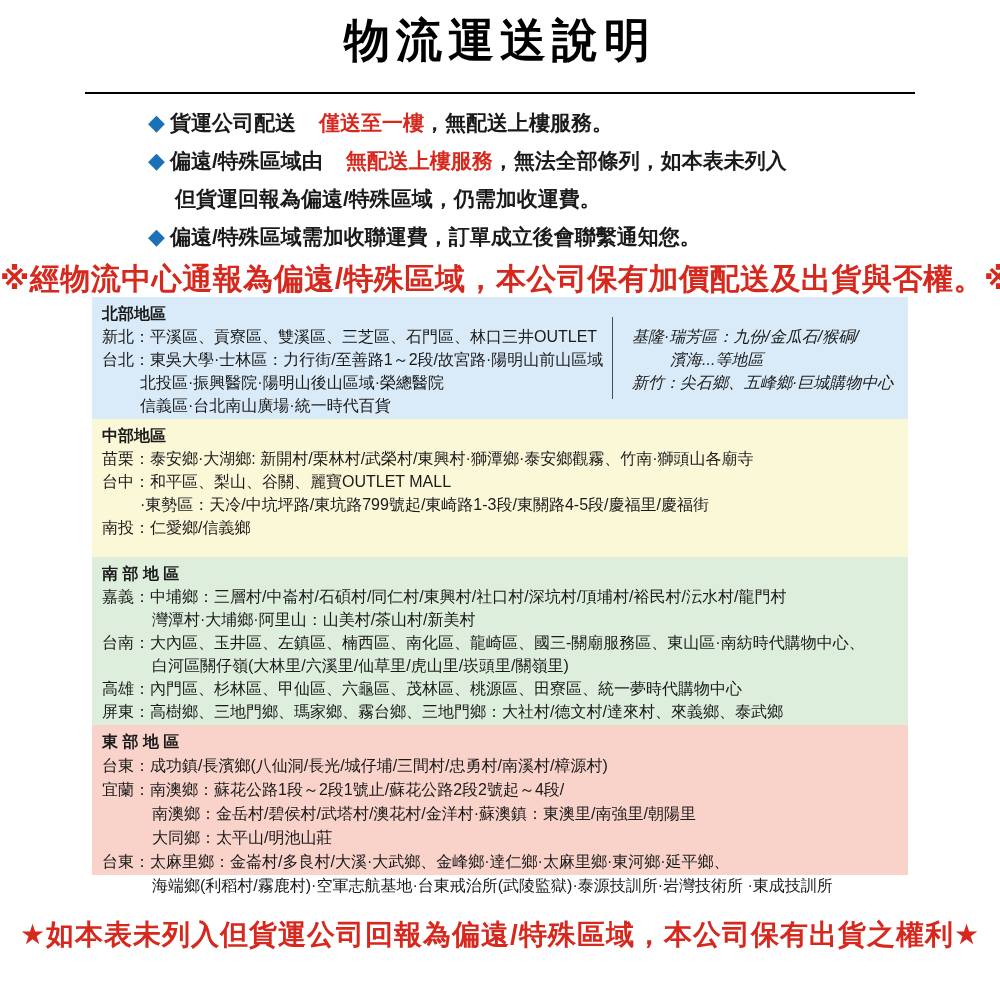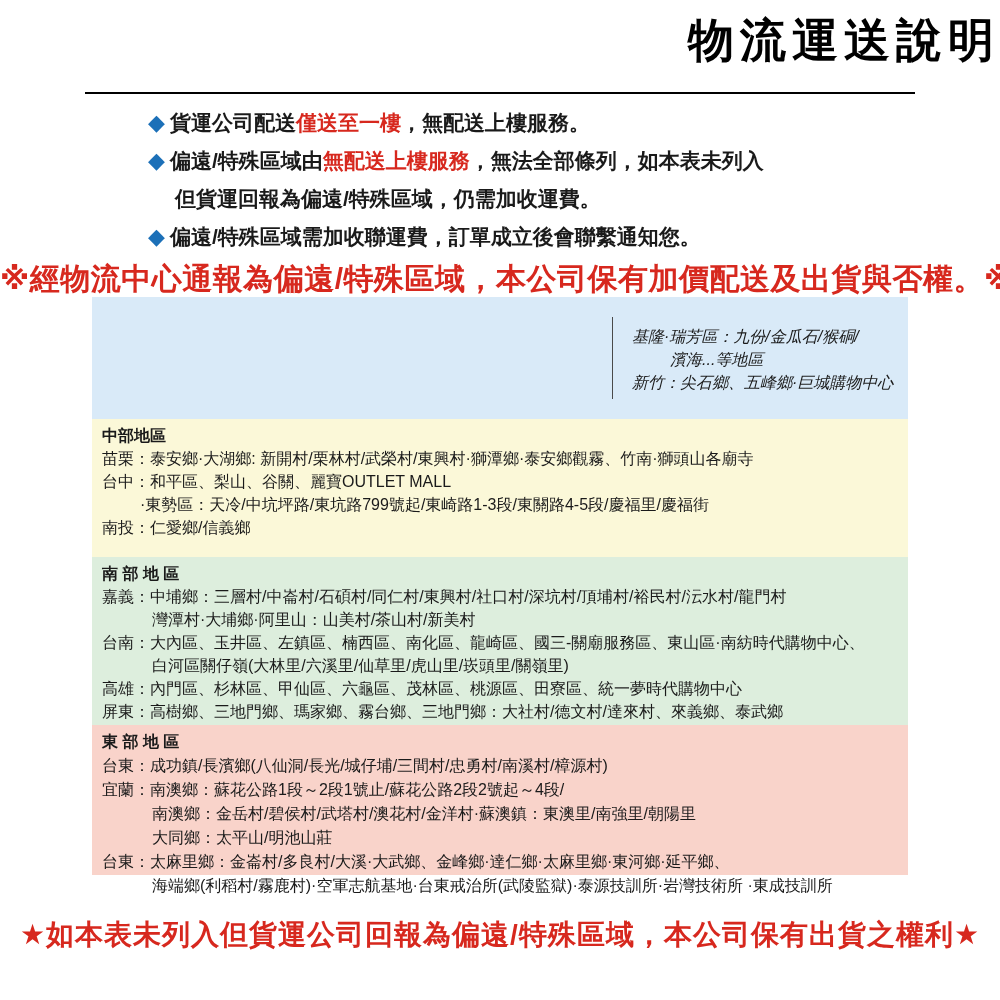--- a/index.html
+++ b/index.html
@@ -1,39 +1,39 @@
 <!DOCTYPE html>
 <html style="--red: #d7281e; --diamond-blue: #1c70b8; --north-bg: #d9eaf8; --central-bg: #fbf8d8; --south-bg: #ddeedd; --east-bg: #f9d3ca;"><head>
 <meta charset="utf-8">
 <style>
   html,body{margin:0;padding:0;background:#fff;}
   .page{
     position:relative;width:1000px;height:1000px;background:#fff;overflow:hidden;
     font-family:"Liberation Sans","DejaVu Sans",sans-serif;color:#1a1a1a;
   }
   .page-title{
-    position:absolute;top:10px;left:0;width:100%;text-align:right;
+    position:absolute;top:10px;left:0;width:100%;text-align:center;
     font-size:46px;font-weight:800;letter-spacing:6px;color:#000;
   }
   .title-divider{
     position:absolute;top:92px;left:85px;width:830px;height:0;
     border-top:2px solid #000;
   }
   .notes{position:absolute;top:108px;left:148px;right:80px;}
   .note-row{
     display:flex;align-items:flex-start;
     font-size:21px;font-weight:600;line-height:29px;margin-bottom:9px;
     white-space:nowrap;
   }
   .note-row .diamond{
     color:var(--diamond-blue,#1c70b8);font-size:22px;line-height:29px;
     margin-right:5px;flex:0 0 auto;
   }
   .note-row.cont{padding-left:27px;}
-  .em-red{color:var(--red,#d7281e);}
+  .em-red{color:var(--red,#d7281e);margin-left:23px;}
   .surcharge{
     position:absolute;top:259px;left:0;width:100%;text-align:center;
     font-size:30px;font-weight:700;letter-spacing:0.5px;color:var(--red,#d7281e);
     white-space:nowrap;
   }
   .regions{position:absolute;top:297px;left:92px;width:816px;}
   .region{position:relative;font-size:16px;font-weight:500;line-height:23px;
     padding:5px 10px;box-sizing:border-box;}
   .region .rtitle{font-weight:600;}
   .region-north{background:var(--north-bg,#d9eaf8);height:122px;}
@@ -79,20 +79,27 @@
       <span class="diamond">◆</span>
       <span>偏遠/特殊區域需加收聯運費，訂單成立後會聯繫通知您。</span>
     </div>
   </div>
 
   <div class="surcharge">※經物流中心通報為偏遠/特殊區域，本公司保有加價配送及出貨與否權。※</div>
 
   <div class="regions">
 
     <div class="region region-north">
+      <div class="north-left">
+        <div class="rline rtitle">北部地區</div>
+        <div class="rline">新北：平溪區、貢寮區、雙溪區、三芝區、石門區、林口三井OUTLET</div>
+        <div class="rline">台北：東吳大學·士林區：力行街/至善路1～2段/故宮路·陽明山前山區域</div>
+        <div class="rline ind1">北投區·振興醫院·陽明山後山區域·榮總醫院</div>
+        <div class="rline ind1">信義區·台北南山廣場·統一時代百貨</div>
+      </div>
       <div class="column-divider"></div>
       <div class="north-right">
         <div class="rline">基隆·瑞芳區：九份/金瓜石/猴硐/</div>
         <div class="rline ind1">濱海...等地區</div>
         <div class="rline">新竹：尖石鄉、五峰鄉·巨城購物中心</div>
       </div>
     </div>
 
     <div class="region region-central">
       <div class="rline rtitle">中部地區</div>

